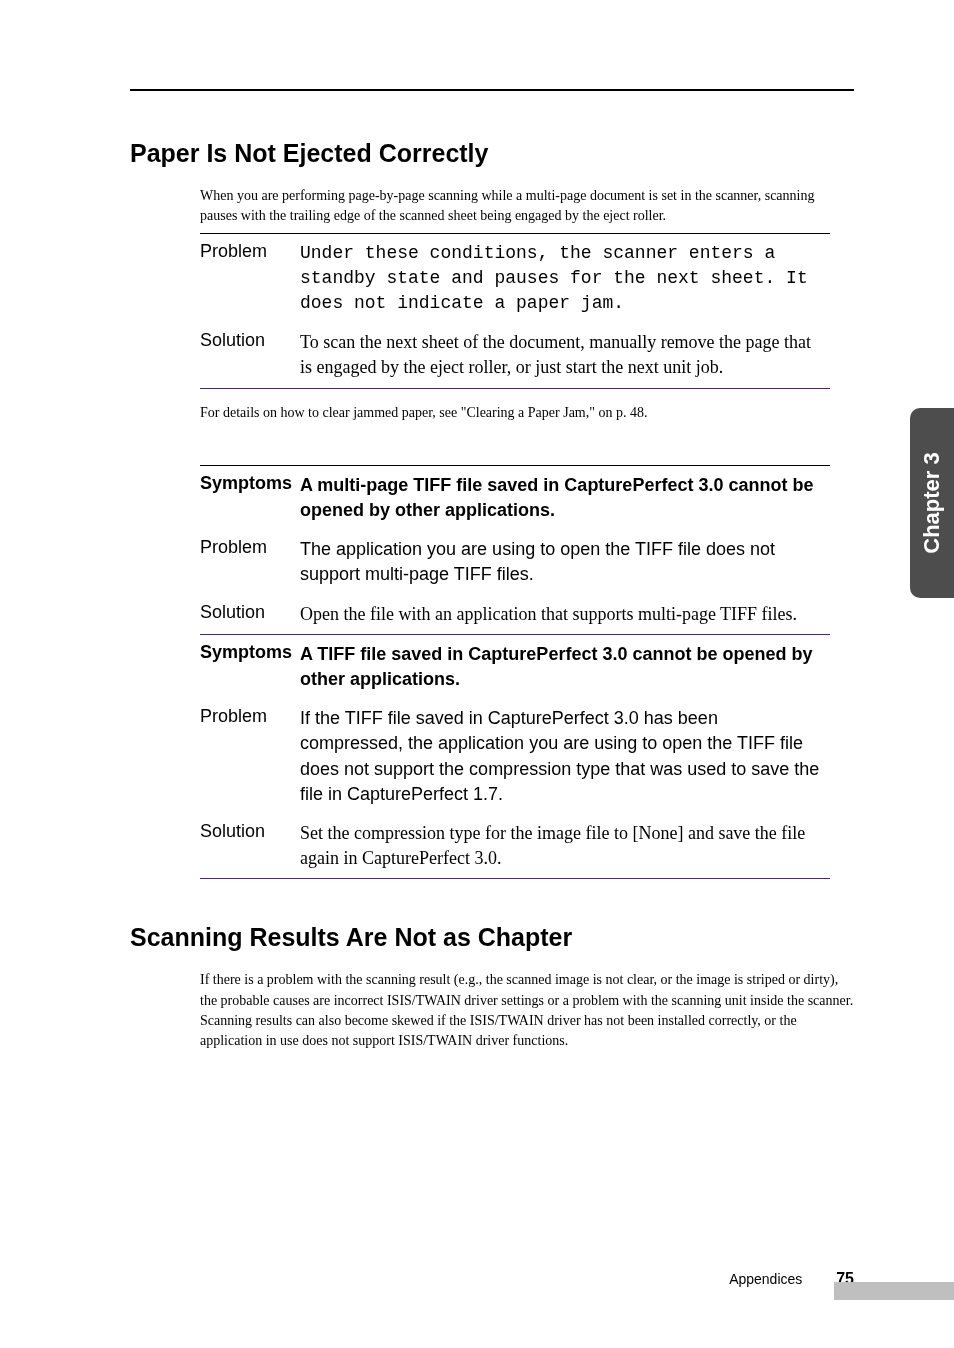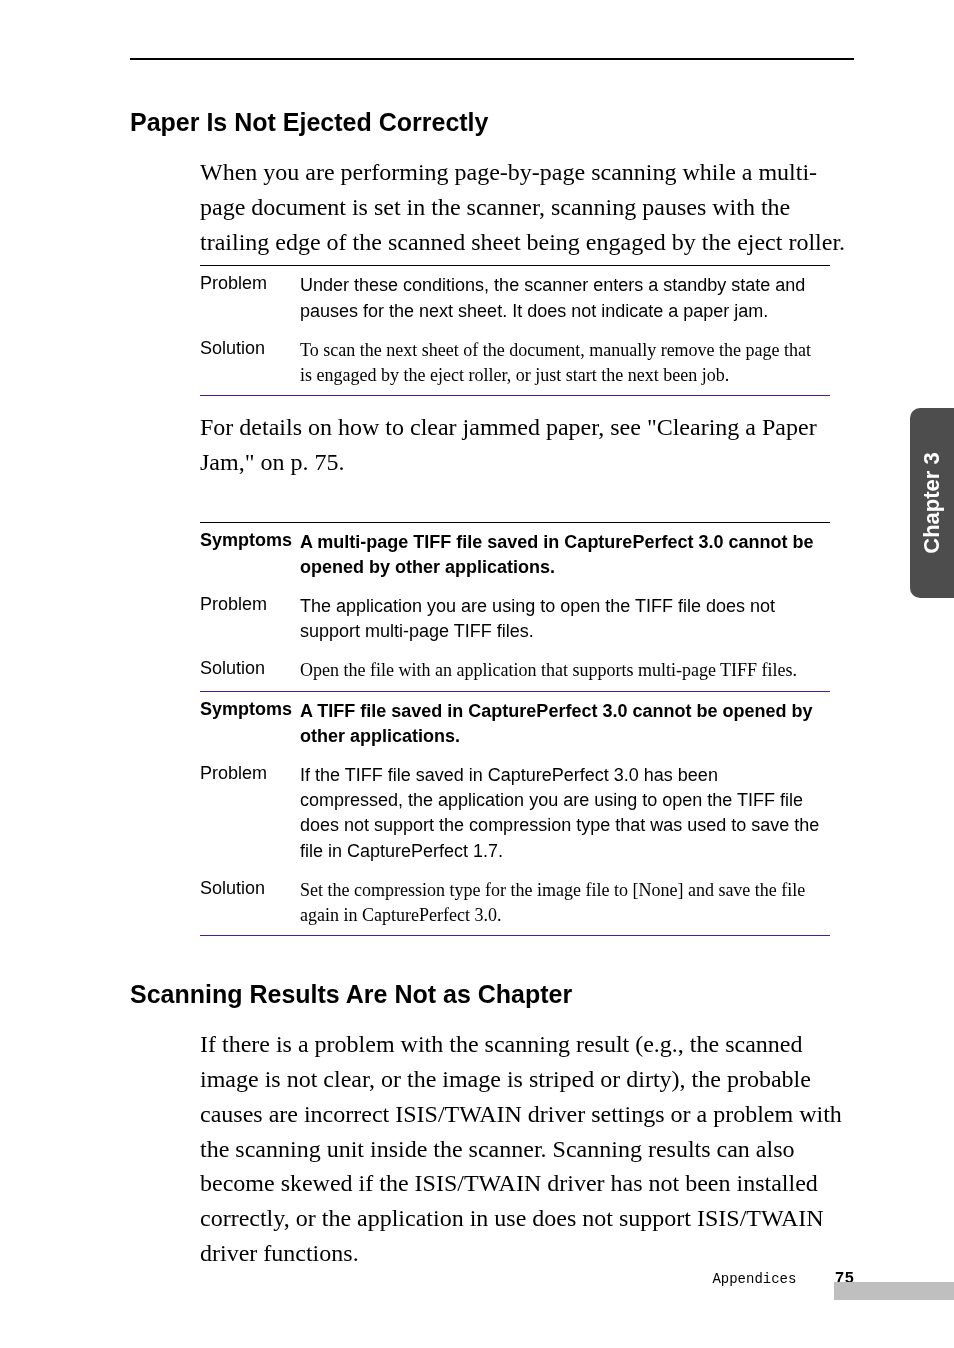--- a/index.html
+++ b/index.html
@@ -5,35 +5,35 @@
   * { box-sizing: border-box; margin: 0; padding: 0; }
   body {
     width: 954px;
     height: 1348px;
     background: #fff;
     font-family: "Times New Roman", Times, serif;
     color: #000;
     position: relative;
   }
   .page {
-    padding: 58px 100px 40px 130px;
+    padding: 89px 100px 40px 130px;
   }
   .top-rule {
     border-top: 2.5px solid #000;
     margin-bottom: 48px;
   }
   h2 {
     font-family: Arial, Helvetica, sans-serif;
     font-weight: bold;
     font-size: 25px;
     margin-bottom: 18px;
   }
   .body-para {
     font-family: "Times New Roman", Times, serif;
-    font-size: 24px;
+    font-size: 14px;
     line-height: 1.45;
     margin-left: 70px;
     margin-bottom: 6px;
   }
   .sec-table {
     margin-left: 70px;
     width: 630px;
     border-collapse: collapse;
     font-size: 18px;
     margin-top: 6px;
@@ -74,21 +74,21 @@
     font-family: Arial, Helvetica, sans-serif;
     font-weight: bold;
     font-size: 22px;
     transform: rotate(-90deg);
     white-space: nowrap;
   }
   .footer {
     position: absolute;
     bottom: 60px;
     right: 100px;
-    font-family: Liberation Mono, monospace;
+    font-family: Liberation Sans, sans-serif;
     font-size: 14px;
     color: #000;
   }
   .footer .pg { font-weight: bold; font-size: 16px; margin-left: 30px; }
   .footer-bar {
     position: absolute;
     bottom: 48px;
     right: 0;
     width: 120px;
     height: 18px;
@@ -101,30 +101,30 @@
 <div class="page">
   <div class="top-rule"></div>
 
   <h2>Paper Is Not Ejected Correctly</h2>
   <p class="body-para">When you are performing page-by-page scanning while a multi-page document is set in the scanner, scanning pauses with the trailing edge of the scanned sheet being engaged by the eject roller.</p>
 
   <table class="sec-table">
     <tbody>
         <tr class="row-top">
       <td class="label-col">Problem</td>
-      <td class="content-col" style="font-family:Liberation Sans, sans-serif">Under these conditions, the scanner enters a standby state and pauses for the next sheet. It does not indicate a paper jam.</td>
+      <td class="content-col" style="font-family:Liberation Mono, monospace">Under these conditions, the scanner enters a standby state and pauses for the next sheet. It does not indicate a paper jam.</td>
     </tr>
     <tr class="row-bottom">
       <td class="label-col">Solution</td>
-      <td class="content-col">To scan the next sheet of the document, manually remove the page that is engaged by the eject roller, or just start the next been job.</td>
+      <td class="content-col">To scan the next sheet of the document, manually remove the page that is engaged by the eject roller, or just start the next unit job.</td>
     </tr>
   </tbody>
     </table>
 
-  <p class="body-para">For details on how to clear jammed paper, see "Clearing a Paper Jam," on p. 75.</p>
+  <p class="body-para">For details on how to clear jammed paper, see "Clearing a Paper Jam," on p. 48.</p>
 
   <div class="section-gap"></div>
 
 
   <table class="sec-table">
     <tbody>
         <tr class="row-top">
       <td class="label-col bold">Symptoms</td>
       <td class="content-col bold">A multi-page TIFF file saved in CapturePerfect 3.0 cannot be opened by other applications.</td>
     </tr>

